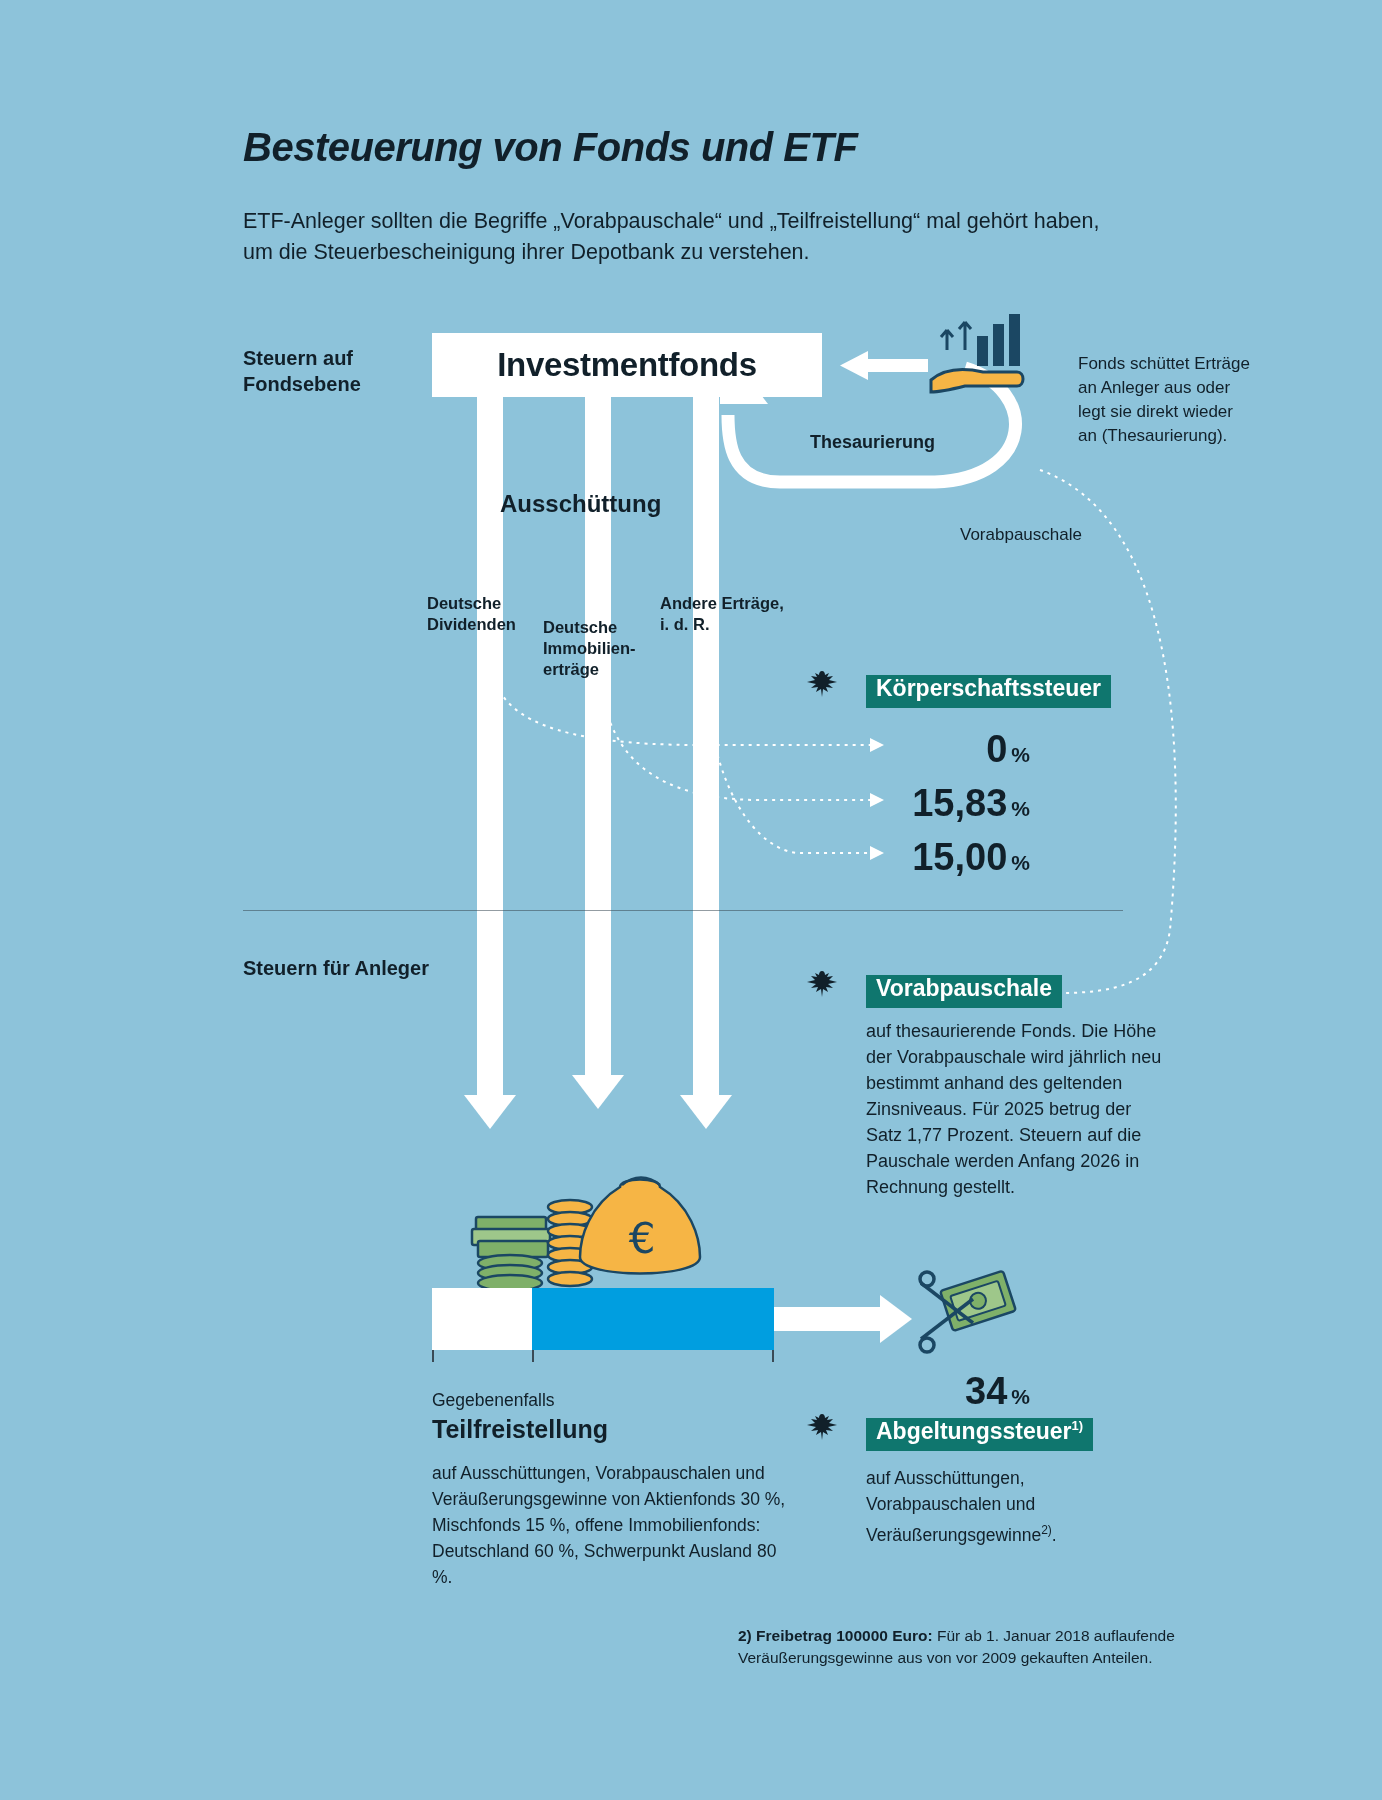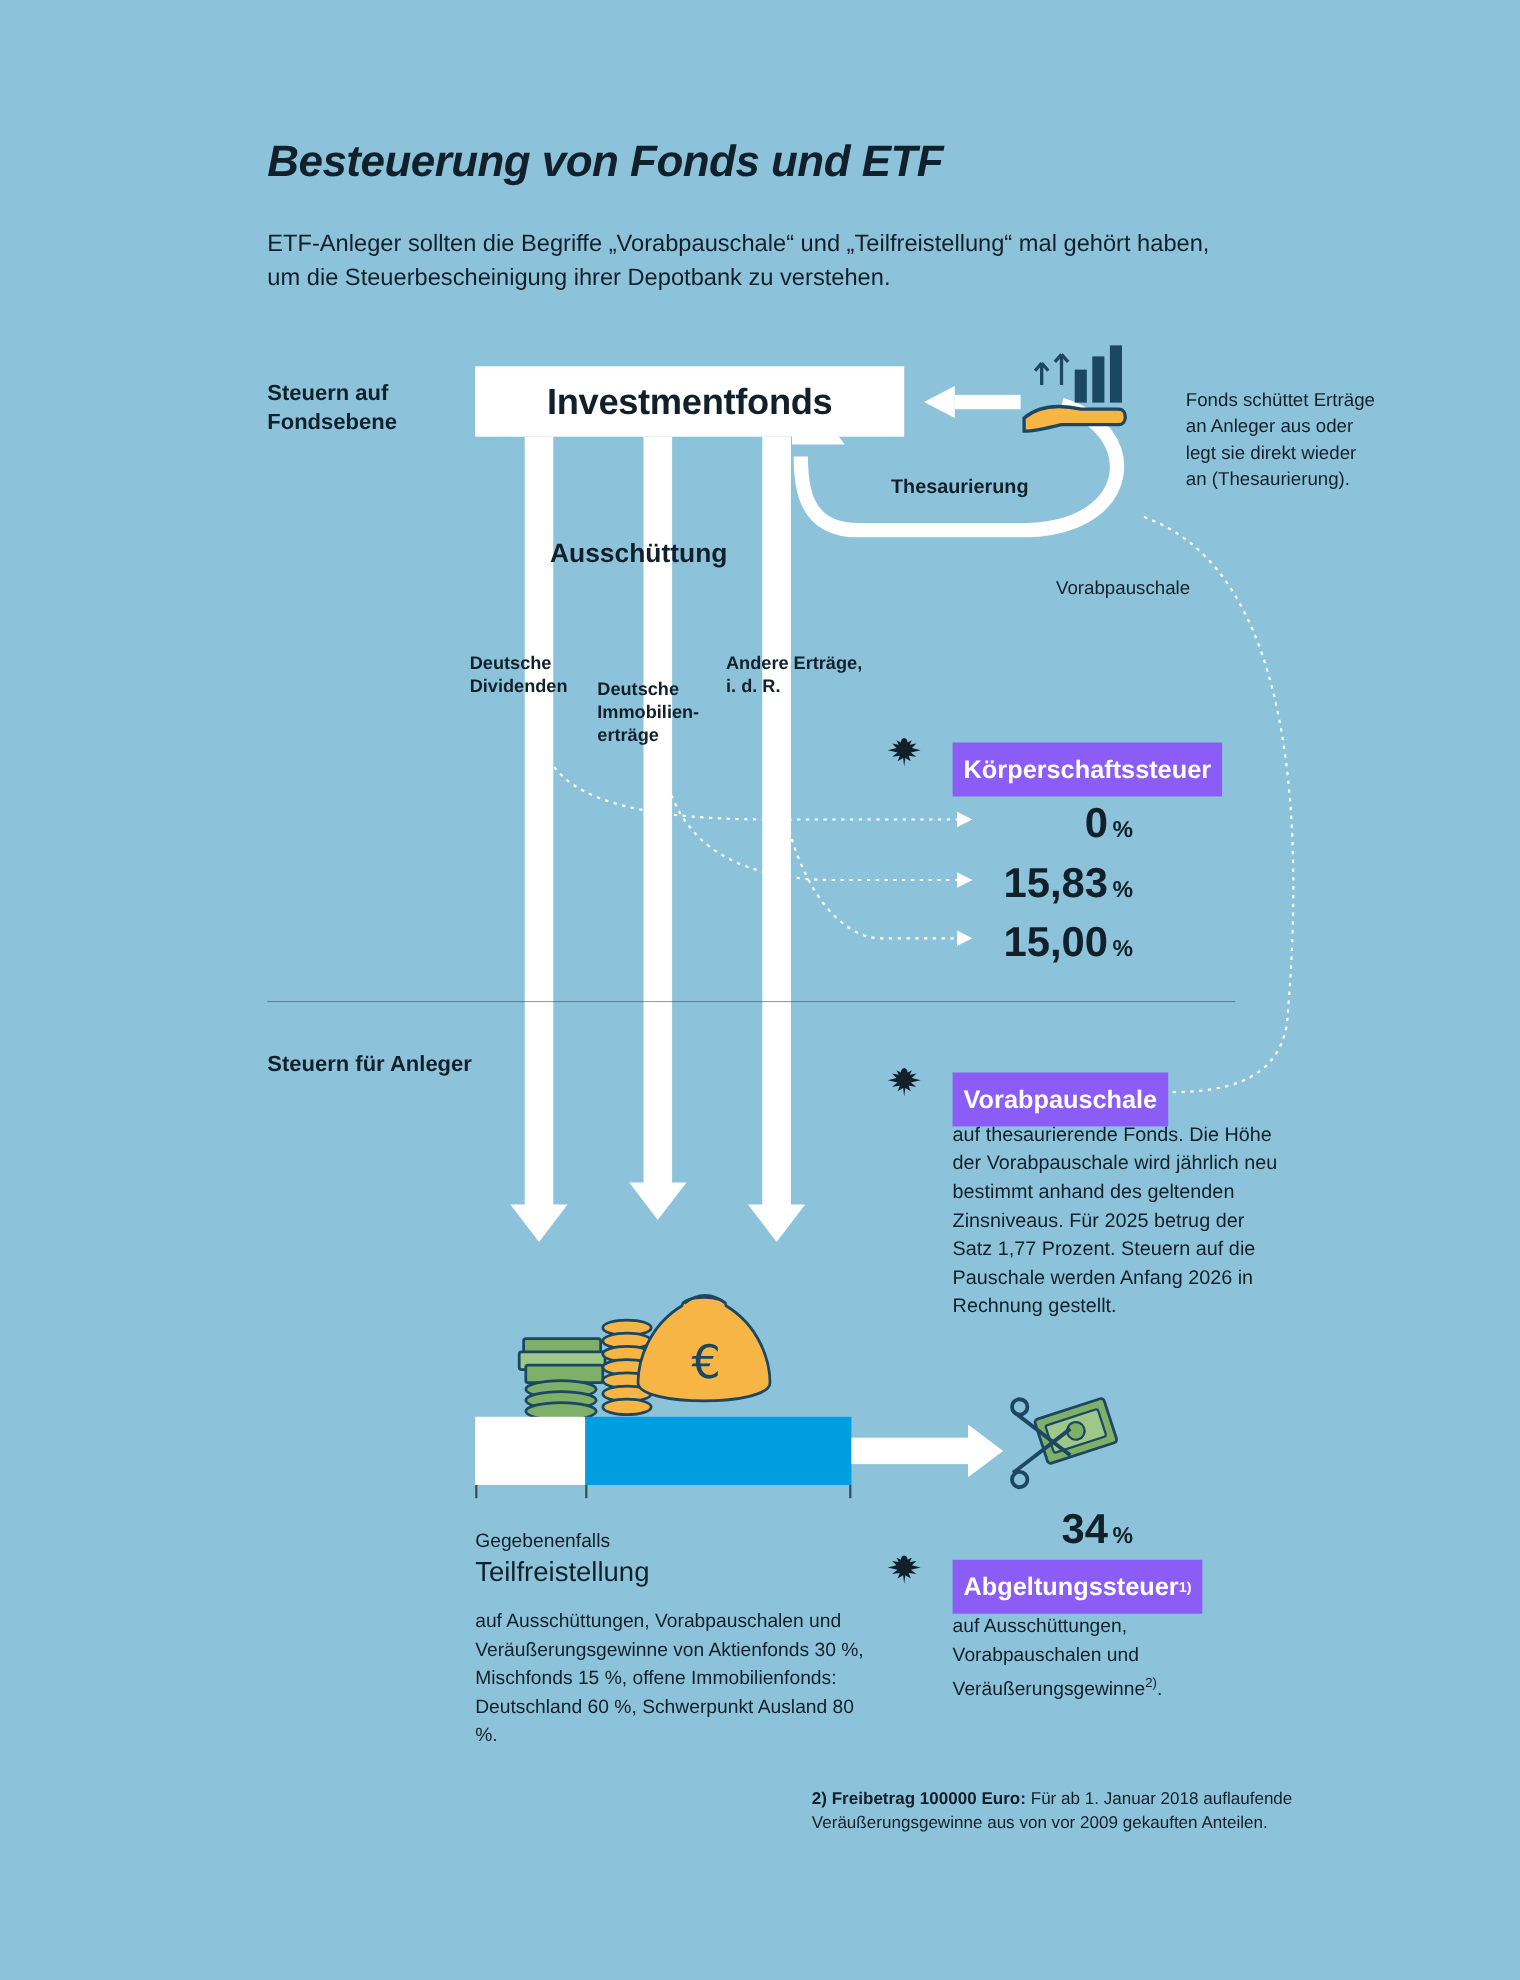--- a/index.html
+++ b/index.html
@@ -76,22 +76,22 @@
   }
 
   
   #right-note{
     position:absolute;left:1078px;top:352px;width:175px;
     font-size:17px;line-height:24px;color:#11202a;
   }
 
   
   .banner{
-    position:absolute;height:49px;background:#8b5cf6;color:#ffffff;
-    font-size:23px;font-weight:bold;display:flex;align-items:center;
+    position:absolute;height:33px;background:#0f766e;color:#ffffff;
+    font-size:23px;font-weight:bold;display:flex;
     padding:0 10px;white-space:nowrap;
   }
   .eagle{position:absolute;width:44px;height:40px;}
 
   #banner-kst{left:866px;top:675px;}
   #eagle-kst{left:800px;top:667px;}
 
   #banner-vorab{left:866px;top:975px;}
   #eagle-vorab{left:800px;top:967px;}
 
@@ -135,21 +135,21 @@
   
   #bar-arrow{position:absolute;left:774px;top:1307px;width:110px;height:24px;background:#ffffff;}
   #bar-arrow-head{
     position:absolute;left:880px;top:1295px;width:0;height:0;
     border-top:24px solid transparent;border-bottom:24px solid transparent;
     border-left:32px solid #ffffff;
   }
 
   
   #tf-small{position:absolute;left:432px;top:1390px;font-size:17.5px;color:#11202a;}
-  #tf-title{position:absolute;left:432px;top:1415px;font-size:25px;font-weight:normal;color:#11202a;}
+  #tf-title{position:absolute;left:432px;top:1415px;font-size:25px;font-weight:bold;color:#11202a;}
   #tf-body{position:absolute;left:432px;top:1460px;width:355px;font-size:17.5px;line-height:26px;color:#11202a;}
 
   
   #fn1{position:absolute;left:243px;top:1625px;width:470px;font-size:15.5px;line-height:22px;color:#11202a;}
   #fn2{position:absolute;left:738px;top:1625px;width:470px;font-size:15.5px;line-height:22px;color:#11202a;}
   .fn-lead{font-weight:bold;}
 
   
   #ill-hand{position:absolute;left:925px;top:310px;width:115px;height:95px;}
   #ill-money{position:absolute;left:470px;top:1145px;width:250px;height:150px;}

